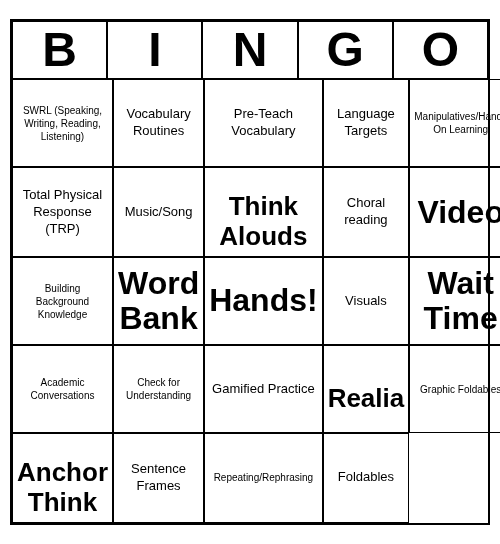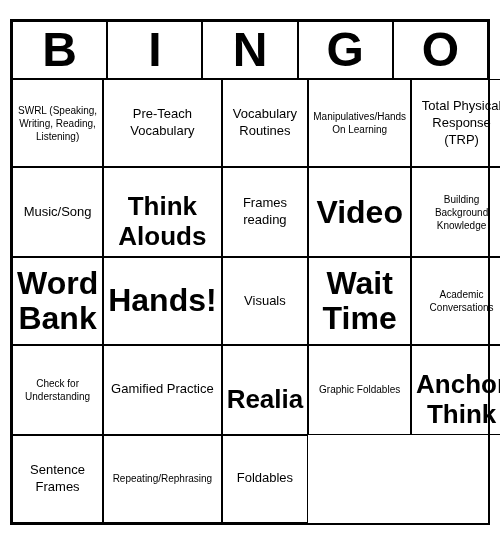--- a/index.html
+++ b/index.html
@@ -75,39 +75,42 @@
       <div class="bingo-header-cell">I</div>
       <div class="bingo-header-cell">N</div>
       <div class="bingo-header-cell">G</div>
       <div class="bingo-header-cell">O</div>
     </div>
   <div class="bingo-grid">
   <div class="bingo-cell">
         <span class="cell-small">SWRL (Speaking, Writing, Reading, Listening)</span>
       </div>
       <div class="bingo-cell">
+        <span class="cell-medium">Vocabulary Routines</span>
+      </div>
+      <div class="bingo-cell">
         <span class="cell-medium">Pre-Teach Vocabulary</span>
       </div>
       <div class="bingo-cell">
-        <span class="cell-medium">Vocabulary Routines</span>
+        <span class="cell-medium">Language Targets</span>
       </div>
       <div class="bingo-cell">
         <span class="cell-small">Manipulatives/Hands On Learning</span>
       </div>
       <div class="bingo-cell">
         <span class="cell-medium">Total Physical Response (TRP)</span>
       </div>
       <div class="bingo-cell">
         <span class="cell-medium">Music/Song</span>
       </div>
       <div class="bingo-cell">
         <span class="cell-large">Think Alouds</span>
       </div>
       <div class="bingo-cell">
-        <span class="cell-medium">Frames reading</span>
+        <span class="cell-medium">Choral reading</span>
       </div>
       <div class="bingo-cell">
         <span class="cell-xlarge">Video</span>
       </div>
       <div class="bingo-cell">
         <span class="cell-small">Building Background Knowledge</span>
       </div>
       <div class="bingo-cell">
         <span class="cell-xlarge">Word Bank</span>
       </div>

